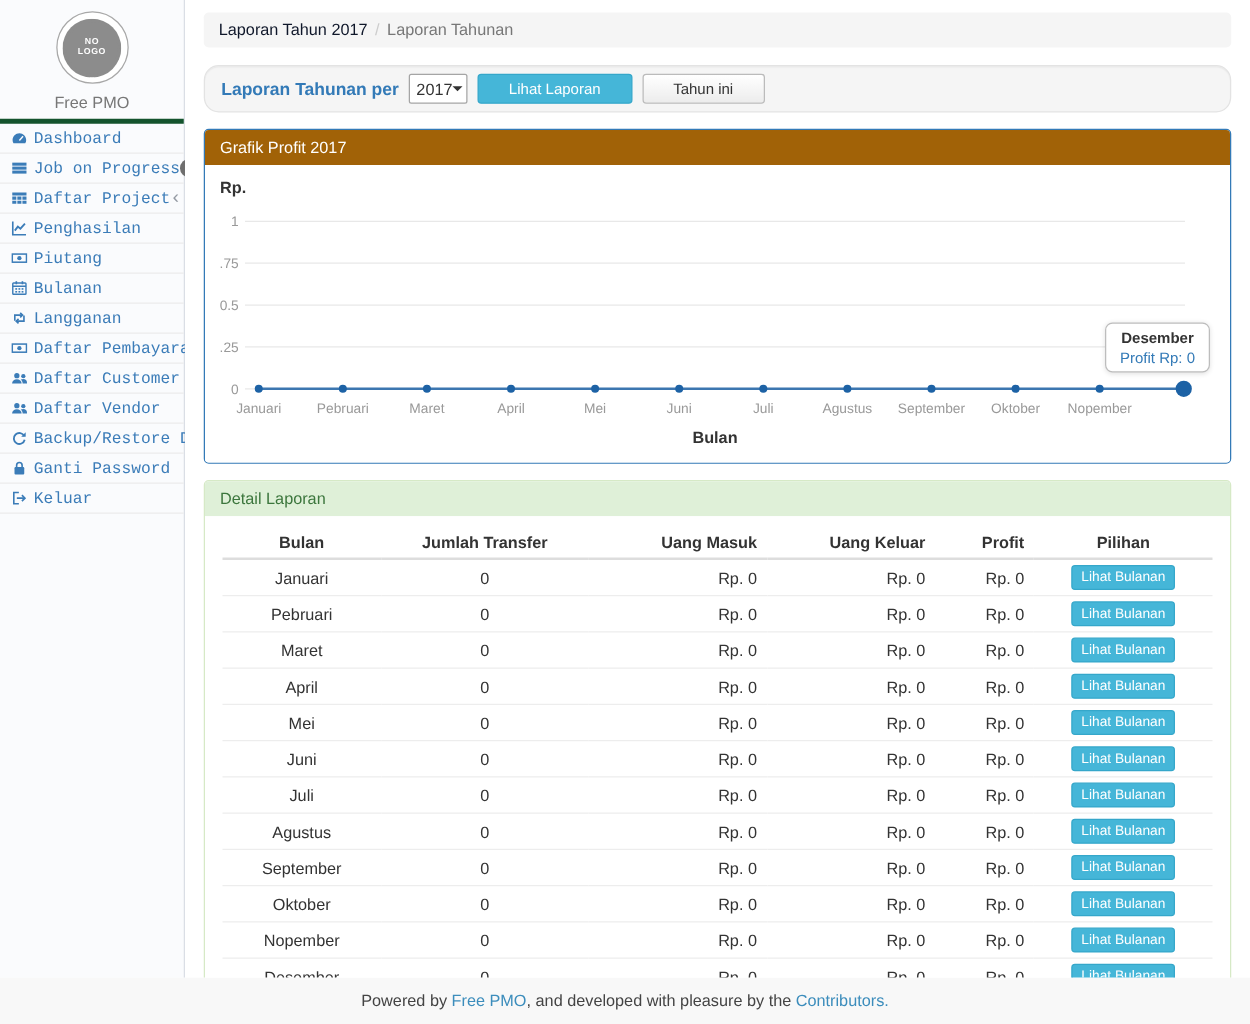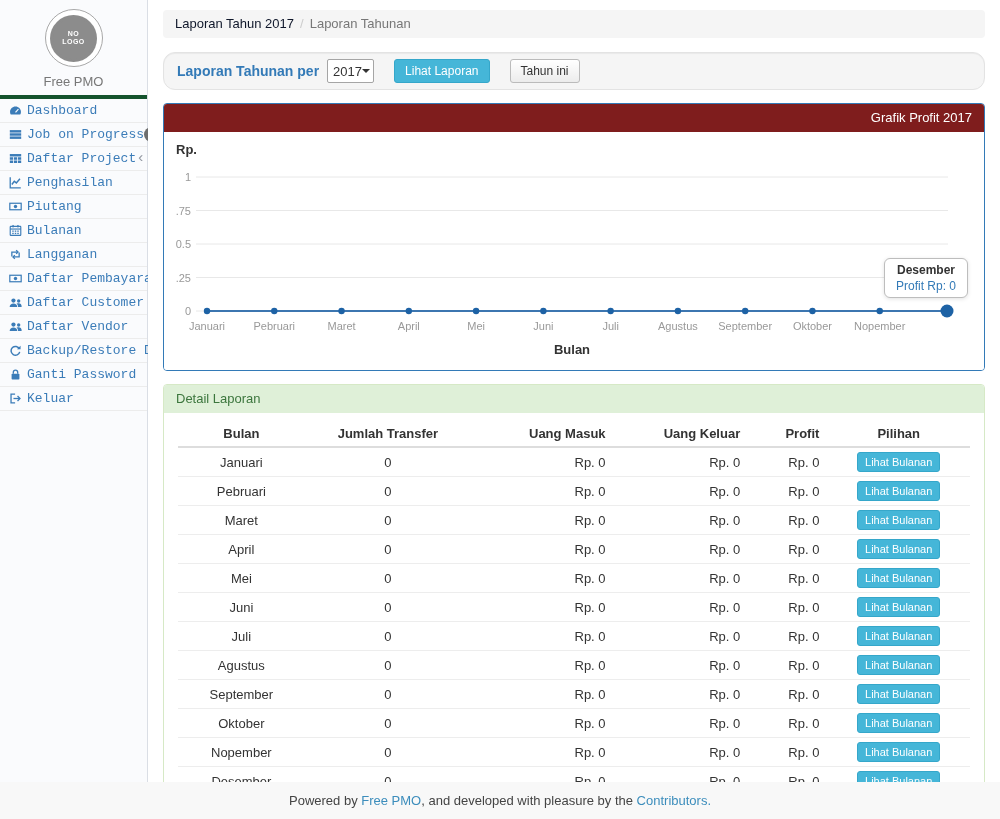--- a/index.html
+++ b/index.html
@@ -34,28 +34,28 @@
   .breadcrumb a { color:#0f172a; }
   .bc-sep { color:#ccc; margin:0 6px; }
   .bc-current { color:#777; }
 
   .well { margin:14px 15px 0; height:38px; background:#f5f5f5; border:1px solid #e3e3e3; border-radius:12px;
     padding:6px 13px; display:flex; align-items:center; box-shadow:inset 0 1px 1px rgba(0,0,0,.05); }
   .well-label { color:#337ab7; font-weight:bold; font-size:14px; margin-right:8px; }
   .year-select { width:47px; height:24px; background:#fff; border:1px solid #a5a5a5; border-radius:2px;
     display:flex; align-items:center; justify-content:space-between; padding:0 5px; font-size:13px; cursor:pointer; }
   .caret { width:0; height:0; border-left:4px solid transparent; border-right:4px solid transparent; border-top:4px solid #333; }
-  .btn { display:inline-flex; align-items:center; justify-content:center; height:24px; padding:0 10px;
-    border-radius:3px; font-size:12px; cursor:pointer; margin-left:20px; border:1px solid transparent; }
+  .btn { display:inline-flex; align-items:center; justify-content:center; height:24px; padding:0 24px;
+    border-radius:3px; font-size:12px; cursor:pointer; margin-left:8px; border:1px solid transparent; }
   .btn-info { background:#45b6d8; border-color:#35a7ca; color:#fff; }
   .btn-default { background:linear-gradient(#fff,#ececec); border-color:#bbb; color:#333; }
 
   .panel { margin:13px 15px 0; border-radius:4px; border:1px solid; }
   .panel-primary { border-color:#337ab7; }
-  .panel-primary > .panel-heading { background:#7f1d1d; color:#fff;text-align:right; }
+  .panel-primary > .panel-heading { background:#a16207; color:#fff; }
   .panel-success { border-color:#d6e9c6; }
   .panel-success > .panel-heading { background:#dff0d8; color:#3c763d; }
   .panel-heading { height:28px; padding:6px 12px; line-height:16px; font-size:13px;
     border-radius:3px 3px 0 0; }
   .chart-body { position:relative; background:#fff; padding:8px 12px; height:238px; border-radius:0 0 3px 3px; }
   .flot-tooltip { position:absolute; right:16px; top:126px; background:#fff; border:1px solid #bdbdbd;
     border-radius:6px; padding:4px 11px; text-align:center; box-shadow:0 1px 4px rgba(0,0,0,.12); }
   .tt-title { font-weight:bold; font-size:12px; color:#333; }
   .tt-value { font-size:12px; color:#337ab7; margin-top:2px; }
 

